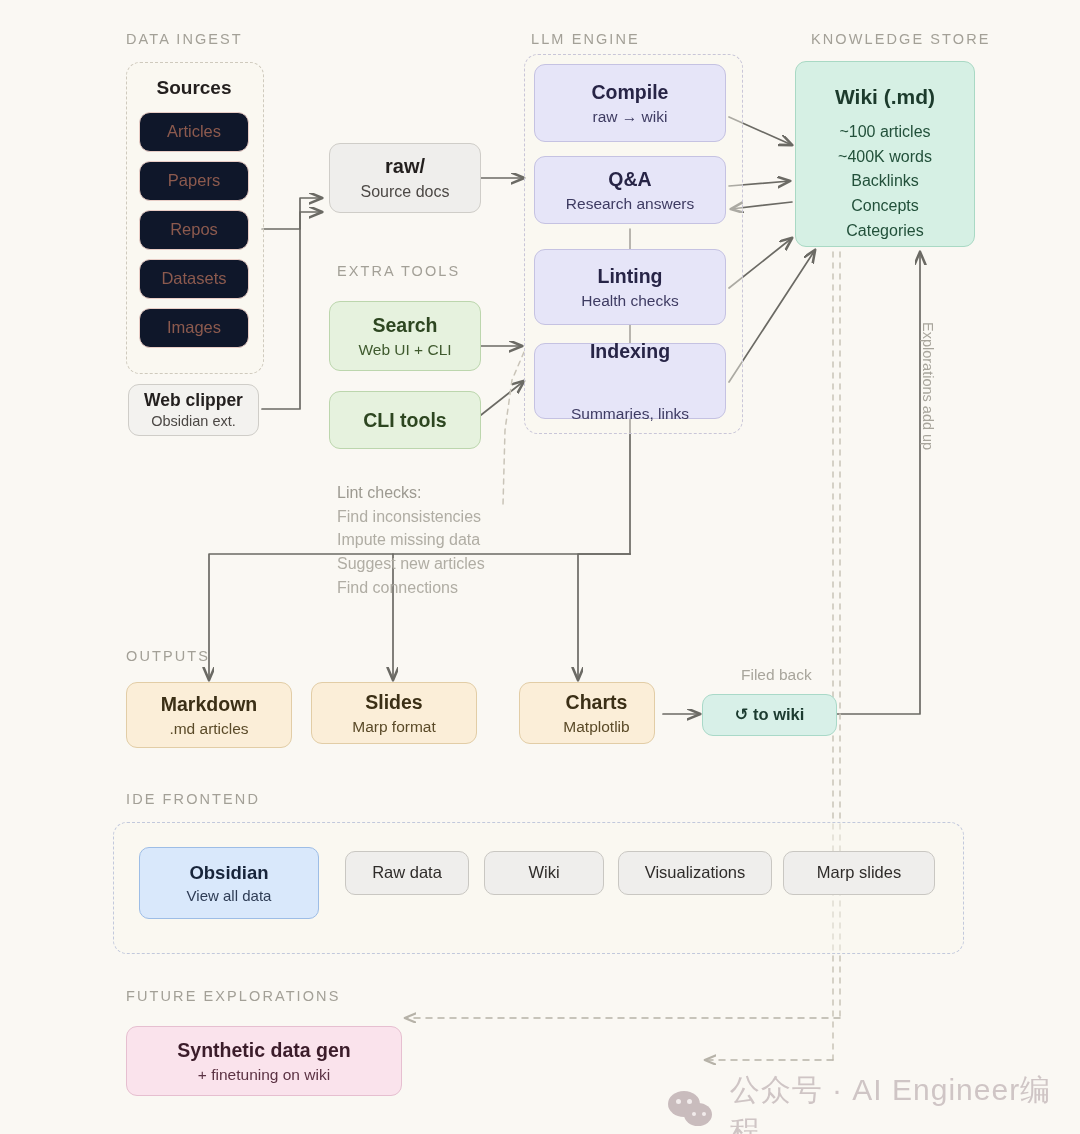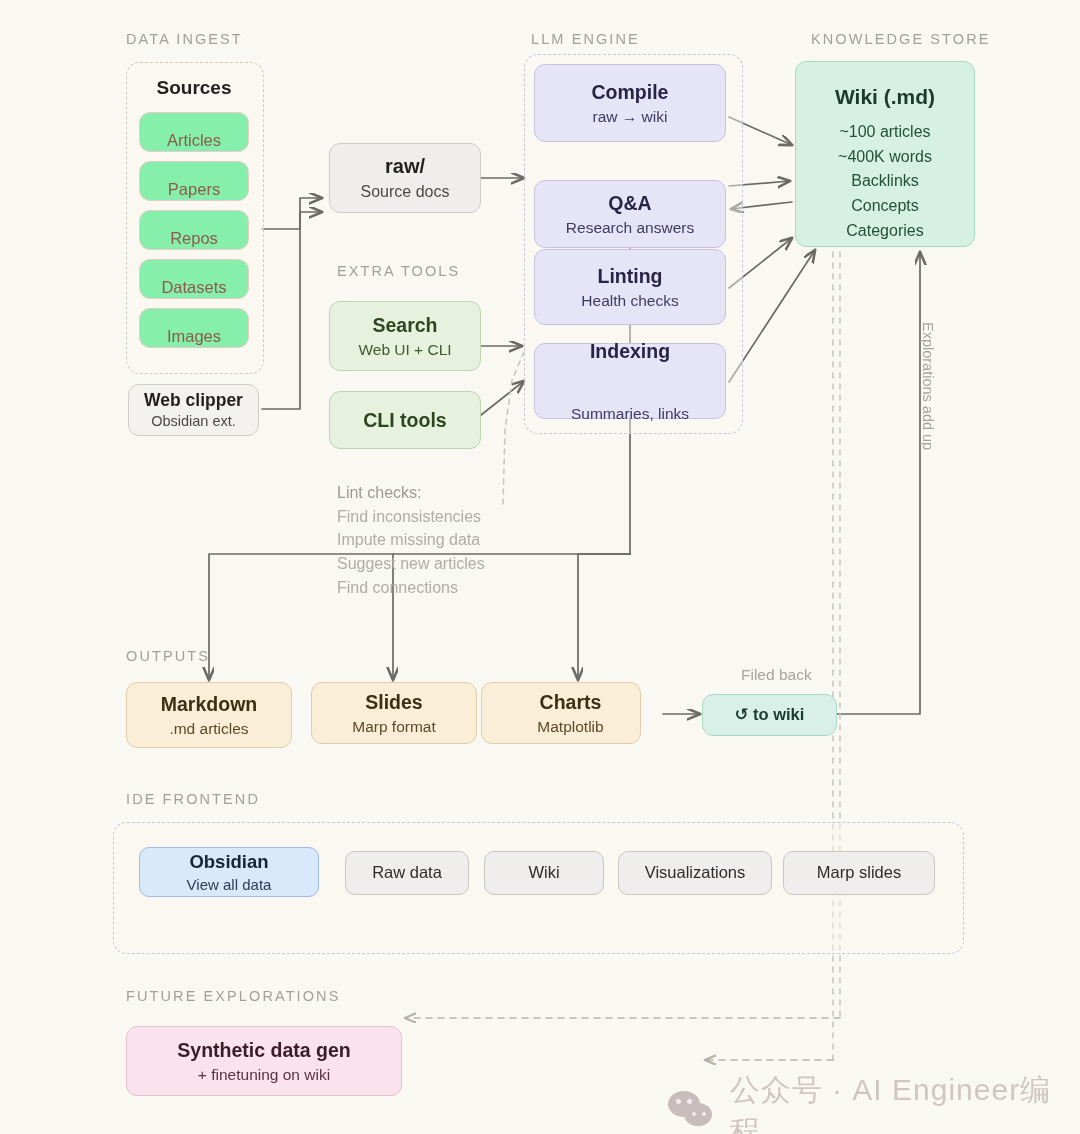--- a/index.html
+++ b/index.html
@@ -35,22 +35,22 @@
     display:flex;flex-direction:column;
     align-items:center;justify-content:center;
     text-align:center;
     line-height:1.28;
   }
   .node .t{font-weight:700;}
   .node .s{font-weight:400;}
 
   
   .chip{
-    background:#86efac;border:1.1px solid #e8cdc6;
-    color:#8c5a4e;font-size:16.5px;justify-content:flex-end;
+    background:#0f172a;border:1.1px solid #e8cdc6;
+    color:#8c5a4e;font-size:16.5px;
   }
   
   .gray{
     background:#efeeec;border:1.2px solid #cfcdc8;color:#2f2c2a;
   }
   .gray .t{font-size:20px;color:#231f1e;}
   .gray .s{font-size:16px;color:#4c4845;margin-top:2px;}
   
   .clip{background:#f3f2ef;border:1.2px solid #cfcdc8;}
   .clip .t{font-size:17.5px;color:#231f1e;}
@@ -213,21 +213,21 @@
   </div>
   <div class="node green" style="left:329px;top:391px;width:152px;height:58px;">
     <span class="t">CLI tools</span>
   </div>
 
   <div class="group-box violet" style="left:524px;top:54px;width:217px;height:378px;"></div>
   <div class="node violetbox" style="left:534px;top:64px;width:192px;height:78px;">
     <span class="t">Compile</span>
     <span class="s">raw → wiki</span>
   </div>
-  <div class="node violetbox" style="left:534px;top:156px;width:192px;height:68px;margin-top:24px;">
+  <div class="node violetbox" style="left:534px;top:156px;width:192px;height:68px;">
     <span class="t">Q&amp;A</span>
     <span class="s">Research answers</span>
   </div>
   <div class="node violetbox" style="left:534px;top:249px;width:192px;height:76px;">
     <span class="t">Linting</span>
     <span class="s">Health checks</span>
   </div>
   <div class="node violetbox" style="left:534px;top:343px;width:192px;height:76px;gap:38px;">
     <span class="t">Indexing</span>
     <span class="s">Summaries, links</span>
@@ -253,32 +253,32 @@
   </div>
 
   <div class="node tan" style="left:126px;top:682px;width:166px;height:66px;">
     <span class="t">Markdown</span>
     <span class="s">.md articles</span>
   </div>
   <div class="node tan" style="left:311px;top:682px;width:166px;height:62px;">
     <span class="t">Slides</span>
     <span class="s">Marp format</span>
   </div>
-  <div class="node tan" style="left:481px;top:682px;width:160px;height:62px;padding-left:19px;">
+  <div class="node tan" style="left:519px;top:682px;width:136px;height:62px;padding-left:19px;">
     <span class="t">Charts</span>
     <span class="s">Matplotlib</span>
   </div>
 
   <div class="edge-label" style="left:741px;top:666px;">Filed back</div>
   <div class="node towiki" style="left:702px;top:694px;width:135px;height:42px;">
     <span>↺ to wiki</span>
   </div>
 
   <div class="group-box blue" style="left:113px;top:822px;width:849px;height:130px;"></div>
-  <div class="node tab-active" style="left:139px;top:847px;width:180px;height:50px;border-radius:10px;">
+  <div class="node tab-active" style="left:139px;top:847px;width:180px;height:72px;border-radius:10px;">
     <span class="t">Obsidian</span>
     <span class="s">View all data</span>
   </div>
   <div class="node tab" style="left:345px;top:851px;width:124px;height:44px;border-radius:10px;">
     <span>Raw data</span>
   </div>
   <div class="node tab" style="left:484px;top:851px;width:120px;height:44px;border-radius:10px;">
     <span>Wiki</span>
   </div>
   <div class="node tab" style="left:618px;top:851px;width:154px;height:44px;border-radius:10px;">

